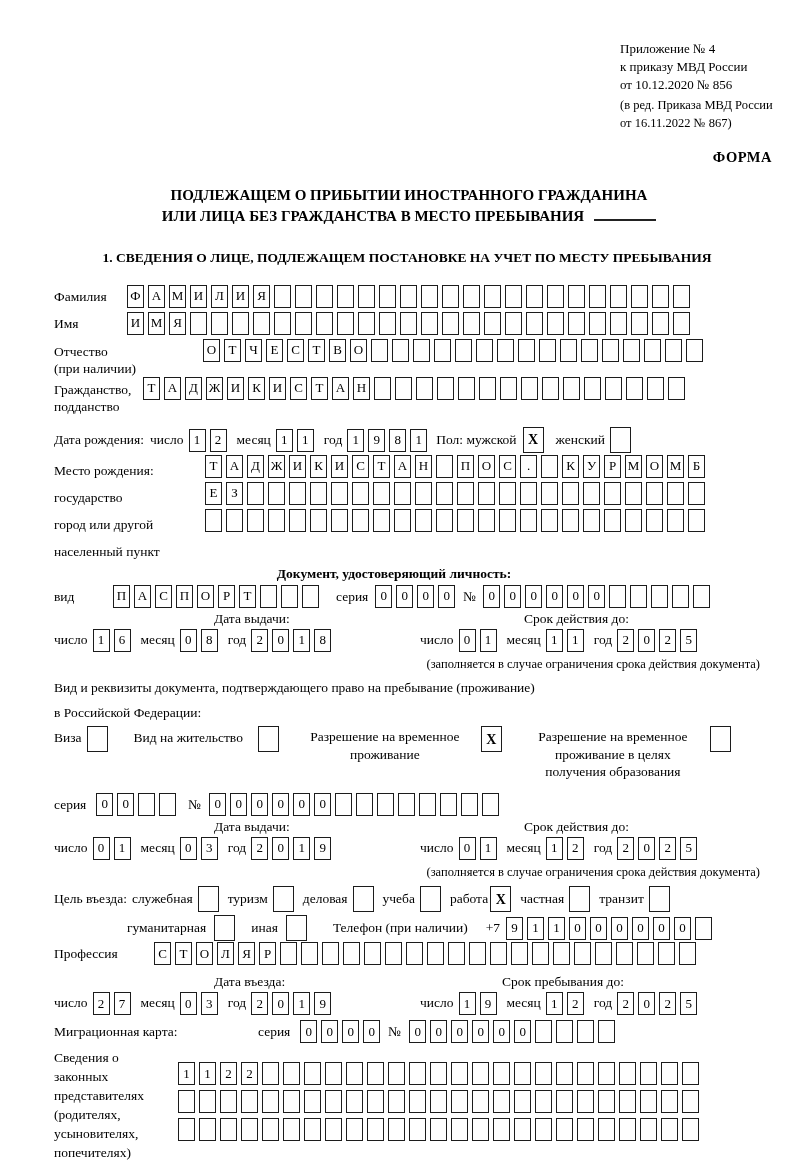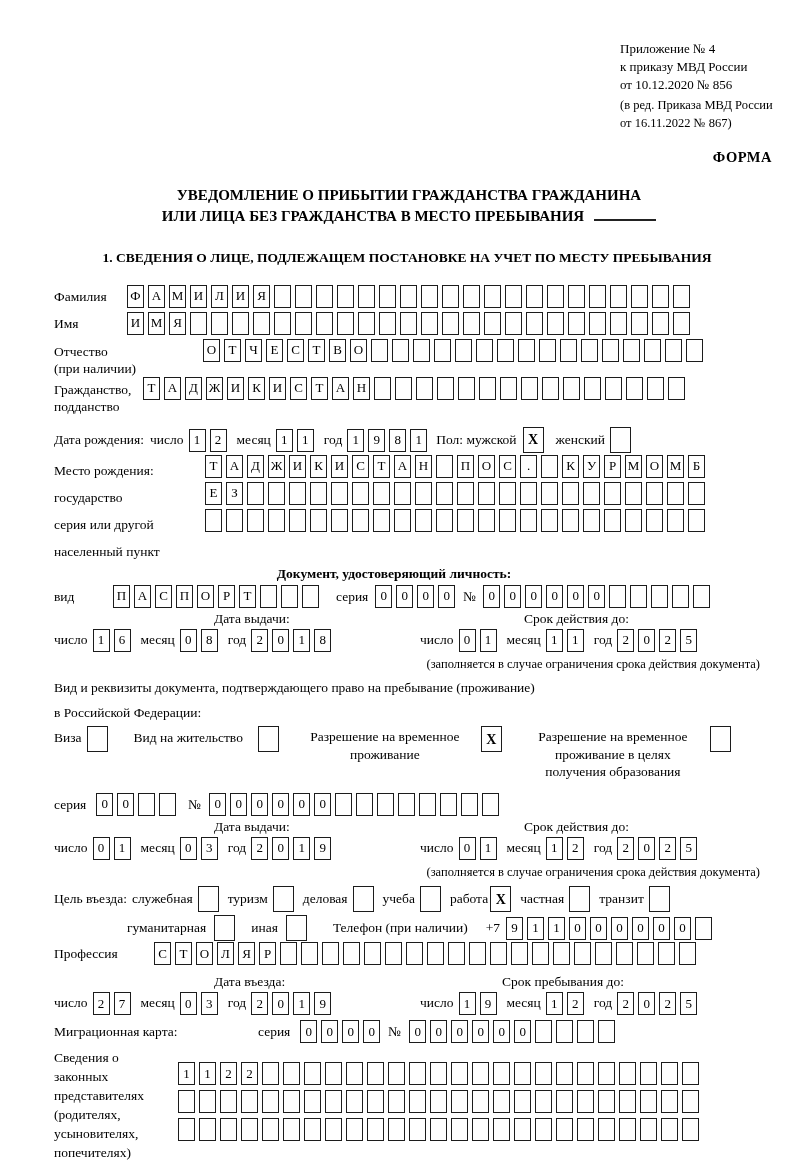--- a/index.html
+++ b/index.html
@@ -102,21 +102,21 @@
     <div>к приказу МВД России</div>
     <div>от 10.12.2020 № 856</div>
   </div>
   <div class="appendix-note">
     <div>(в ред. Приказа МВД России</div>
     <div>от 16.11.2022 № 867)</div>
   </div>
   <div class="forma">ФОРМА</div>
 
   <div class="title">
-    <div>УВЕДОМЛЕНИЕ О ПРИБЫТИИ ГРАЖДАНСТВА ГРАЖДАНИНА</div>
+    <div>ПОДЛЕЖАЩЕМ О ПРИБЫТИИ ИНОСТРАННОГО ГРАЖДАНИНА</div>
     <div><span>ИЛИ ЛИЦА БЕЗ ГРАЖДАНСТВА В МЕСТО ПРЕБЫВАНИЯ</span><span class="blank-line"></span></div>
   </div>
 
   <div class="section1">1. СВЕДЕНИЯ О ЛИЦЕ, ПОДЛЕЖАЩЕМ ПОСТАНОВКЕ НА УЧЕТ ПО МЕСТУ ПРЕБЫВАНИЯ</div>
 
   <div class="frow row-surname">
     <span class="flabel w73">Фамилия</span>
     <span class="cells">
         <span class="cell">Ф</span>
         <span class="cell">А</span>
@@ -270,21 +270,21 @@
     <span class="dl" style="margin-left:9px;margin-right:6px">Пол: мужской</span>
     <span class="cb">X</span>
     <span class="dl" style="margin-left:12px;margin-right:5px">женский</span>
     <span class="cb"></span>
   </div>
 
   <div class="birthplace">
     <div class="bp-labels">
       <div>Место рождения:</div>
       <div>государство</div>
-      <div>серия или другой</div>
+      <div>город или другой</div>
       <div>населенный пункт</div>
     </div>
     <div class="bp-rows">
       <div class="cells">
           <span class="cell">Т</span>
           <span class="cell">А</span>
           <span class="cell">Д</span>
           <span class="cell">Ж</span>
           <span class="cell">И</span>
           <span class="cell">К</span>

